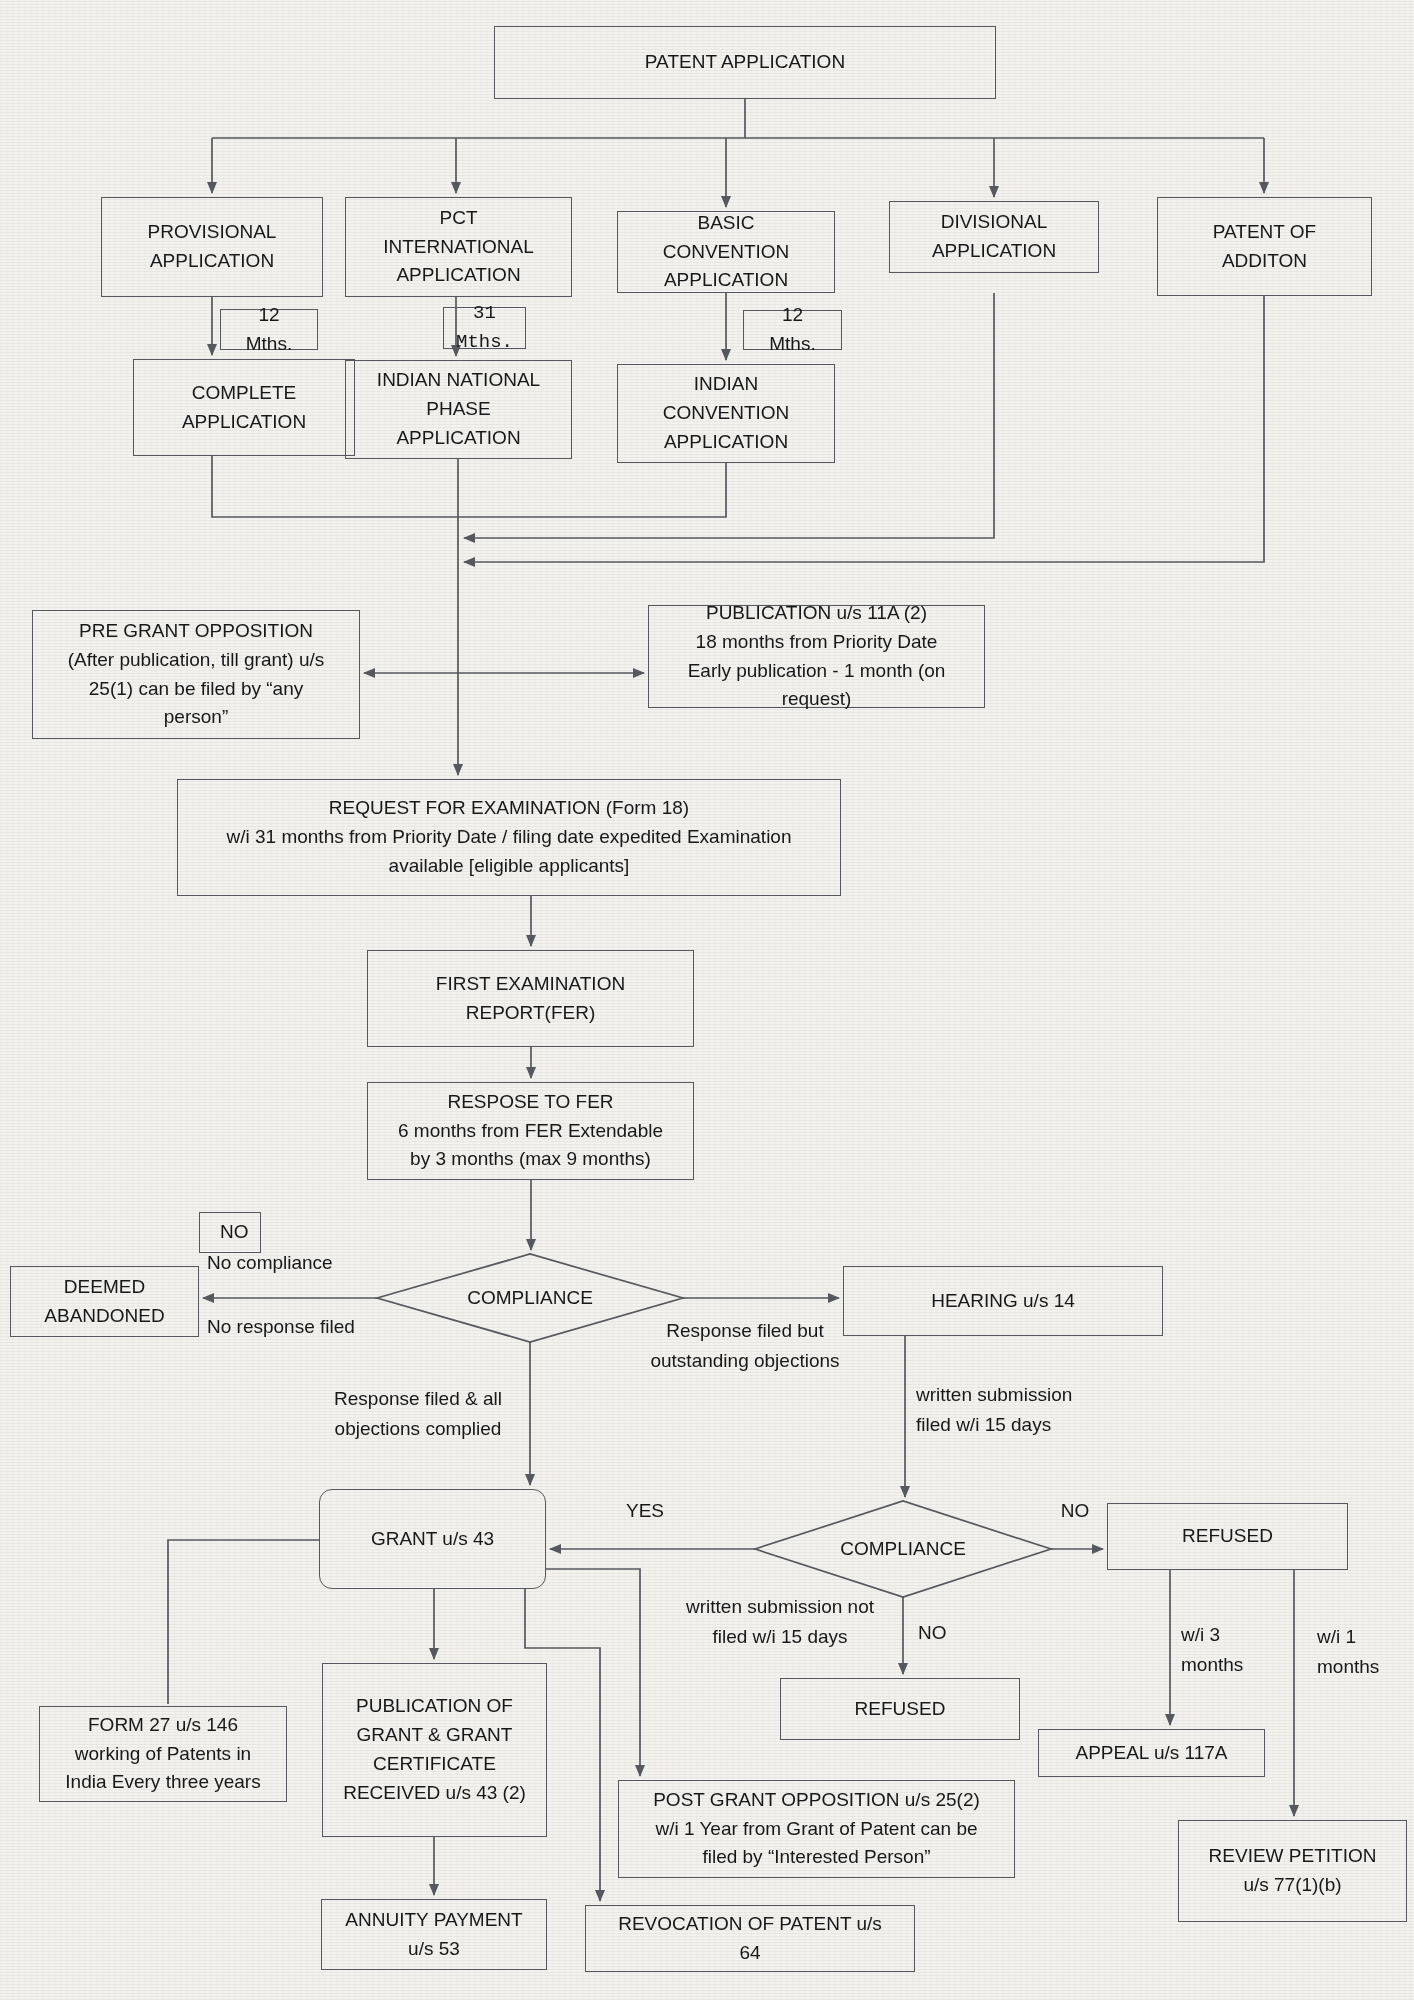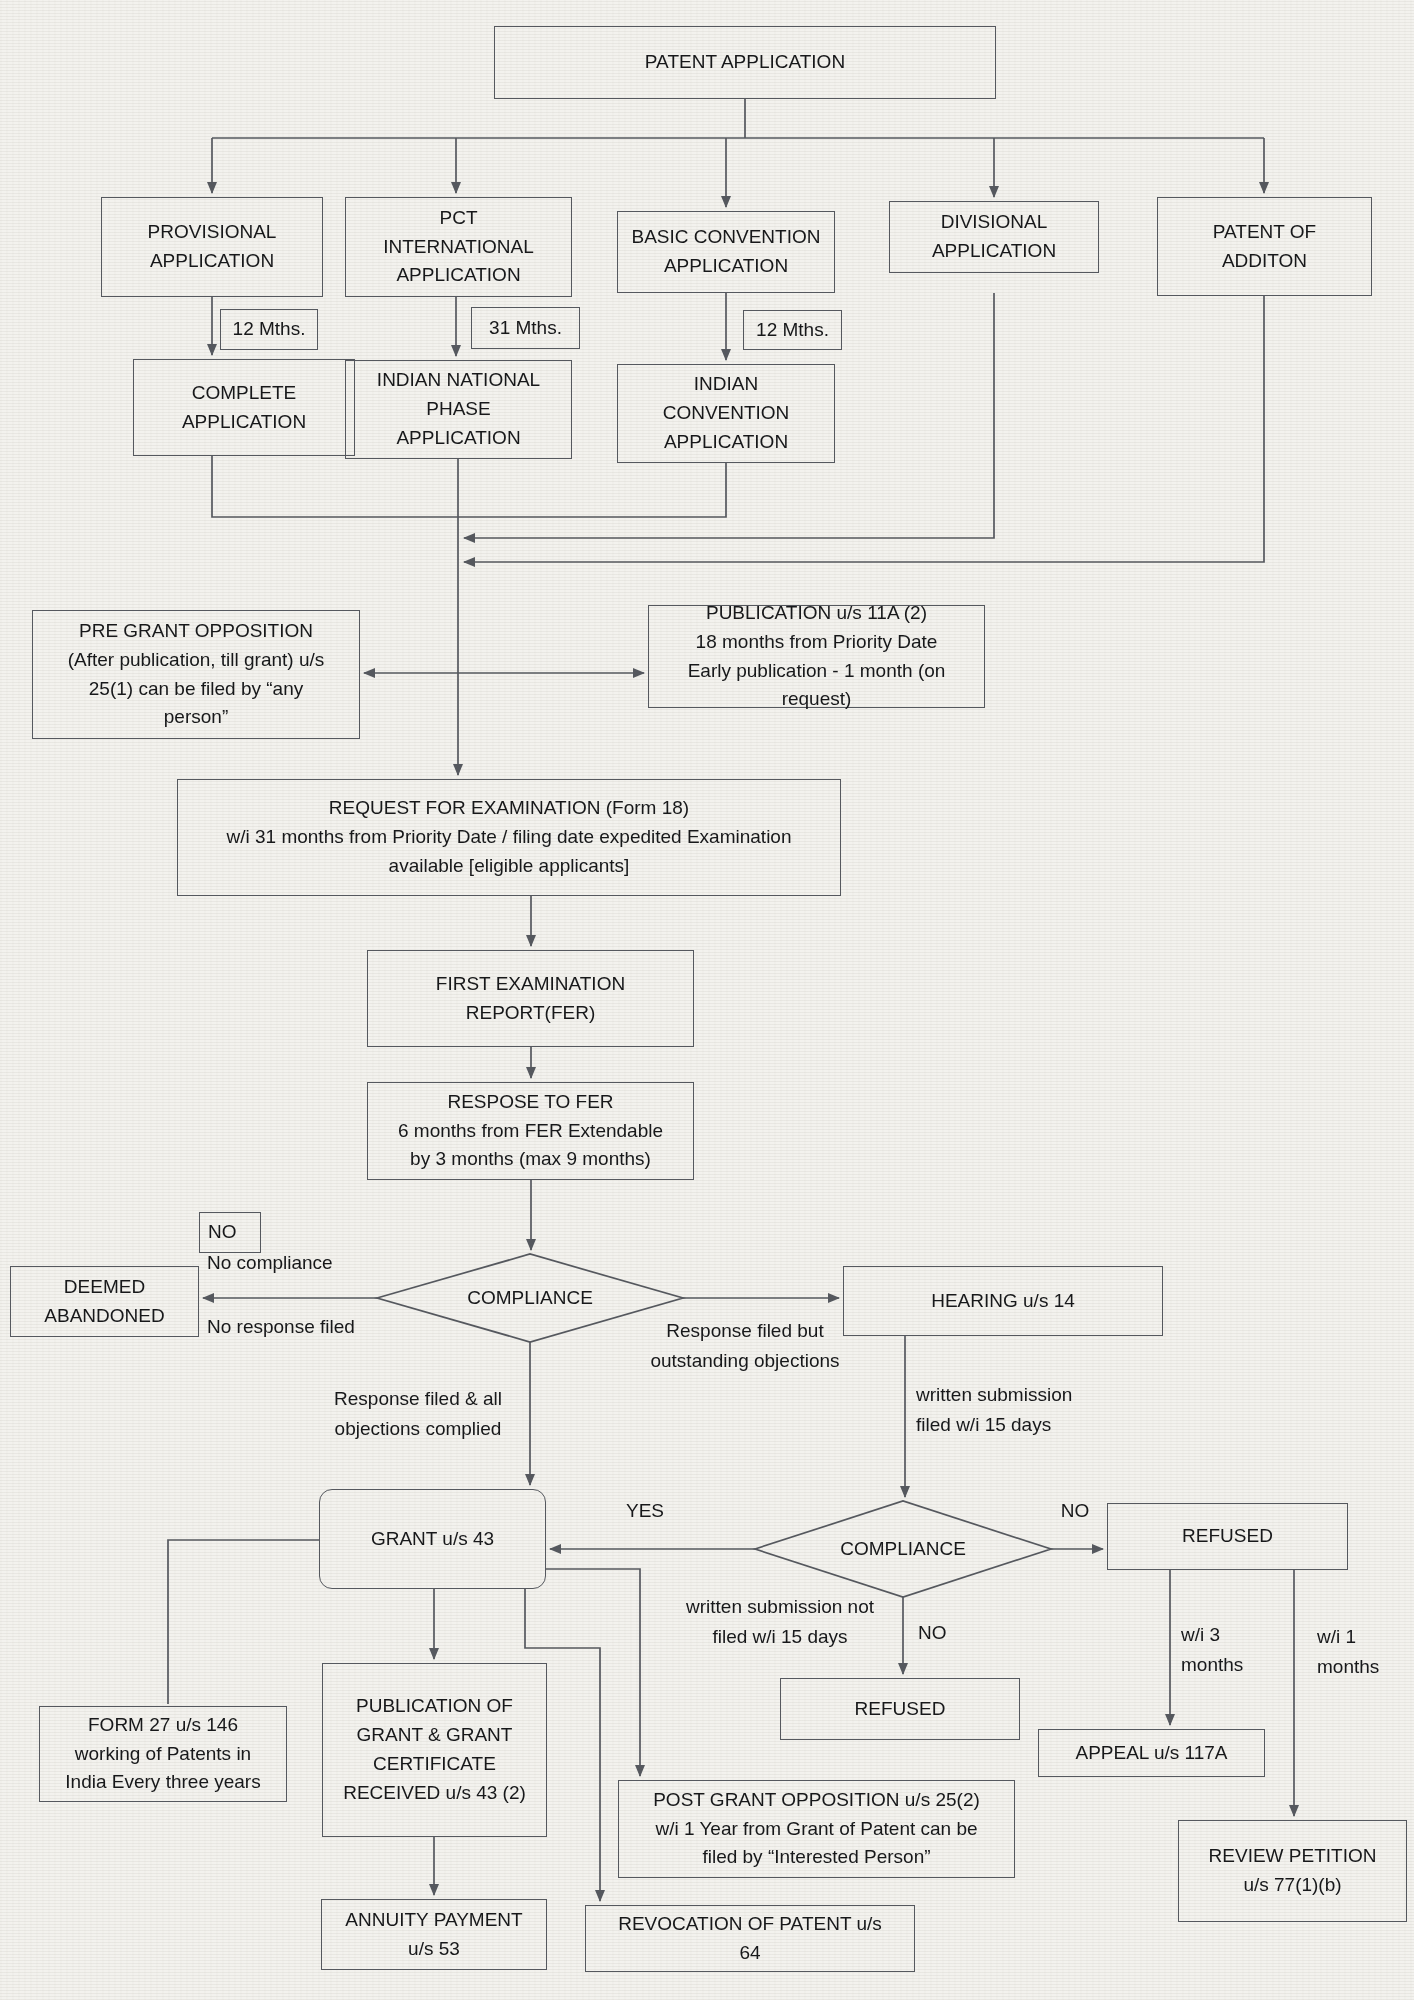--- a/index.html
+++ b/index.html
@@ -9,21 +9,21 @@
     background-color:#f3f2ee;
     background-image:
       repeating-linear-gradient(0deg, rgba(158,154,144,0.12) 0px, rgba(158,154,144,0.12) 1px, rgba(255,255,255,0) 1px, rgba(255,255,255,0) 3px),
       repeating-linear-gradient(90deg, rgba(205,202,192,0.07) 0px, rgba(205,202,192,0.07) 2px, rgba(255,255,255,0) 2px, rgba(255,255,255,0) 6px);
   }
   svg.wires{position:absolute;left:0;top:0;width:1414px;height:2000px;}
   .node{
     position:absolute;box-sizing:border-box;border:1.6px solid #55585e;
     display:flex;align-items:center;justify-content:center;
     text-align:center;white-space:pre-line;line-height:1.52;background:transparent;
-    padding:2px 8px;
+    padding:2px 20px;
   }
   .node.left{justify-content:flex-start;text-align:left;}
   .elabel{position:absolute;white-space:pre-line;line-height:1.6;}
   .elabel.center{text-align:center;}
   .dlabel{position:absolute;display:flex;align-items:center;justify-content:center;text-align:center;}
 </style>
 </head>
 <body>
 
 <div class="canvas">
@@ -95,21 +95,21 @@
 INTERNATIONAL
 APPLICATION</div>
   <div class="node" style="left:617px;top:211px;width:218px;height:82px;">BASIC CONVENTION
 APPLICATION</div>
   <div class="node" style="left:889px;top:201px;width:210px;height:72px;">DIVISIONAL
 APPLICATION</div>
   <div class="node" style="left:1157px;top:197px;width:215px;height:99px;">PATENT OF
 ADDITON</div>
 
   <div class="node" style="left:220px;top:309px;width:98px;height:41px;">12 Mths.</div>
-  <div class="node" style="left:471px;top:307px;width:109px;height:42px;">31 Mths.</div>
+  <div class="node" style="left:443px;top:307px;width:83px;height:42px;font-family:Liberation Mono, monospace;">31 Mths.</div>
   <div class="node" style="left:743px;top:310px;width:99px;height:40px;">12 Mths.</div>
 
   <div class="node" style="left:101px;top:359px;width:222px;height:97px;margin-left:32px;">COMPLETE
 APPLICATION</div>
   <div class="node" style="left:345px;top:360px;width:227px;height:99px;">INDIAN NATIONAL
 PHASE
 APPLICATION</div>
   <div class="node" style="left:617px;top:364px;width:218px;height:99px;">INDIAN
 CONVENTION
 APPLICATION</div>

